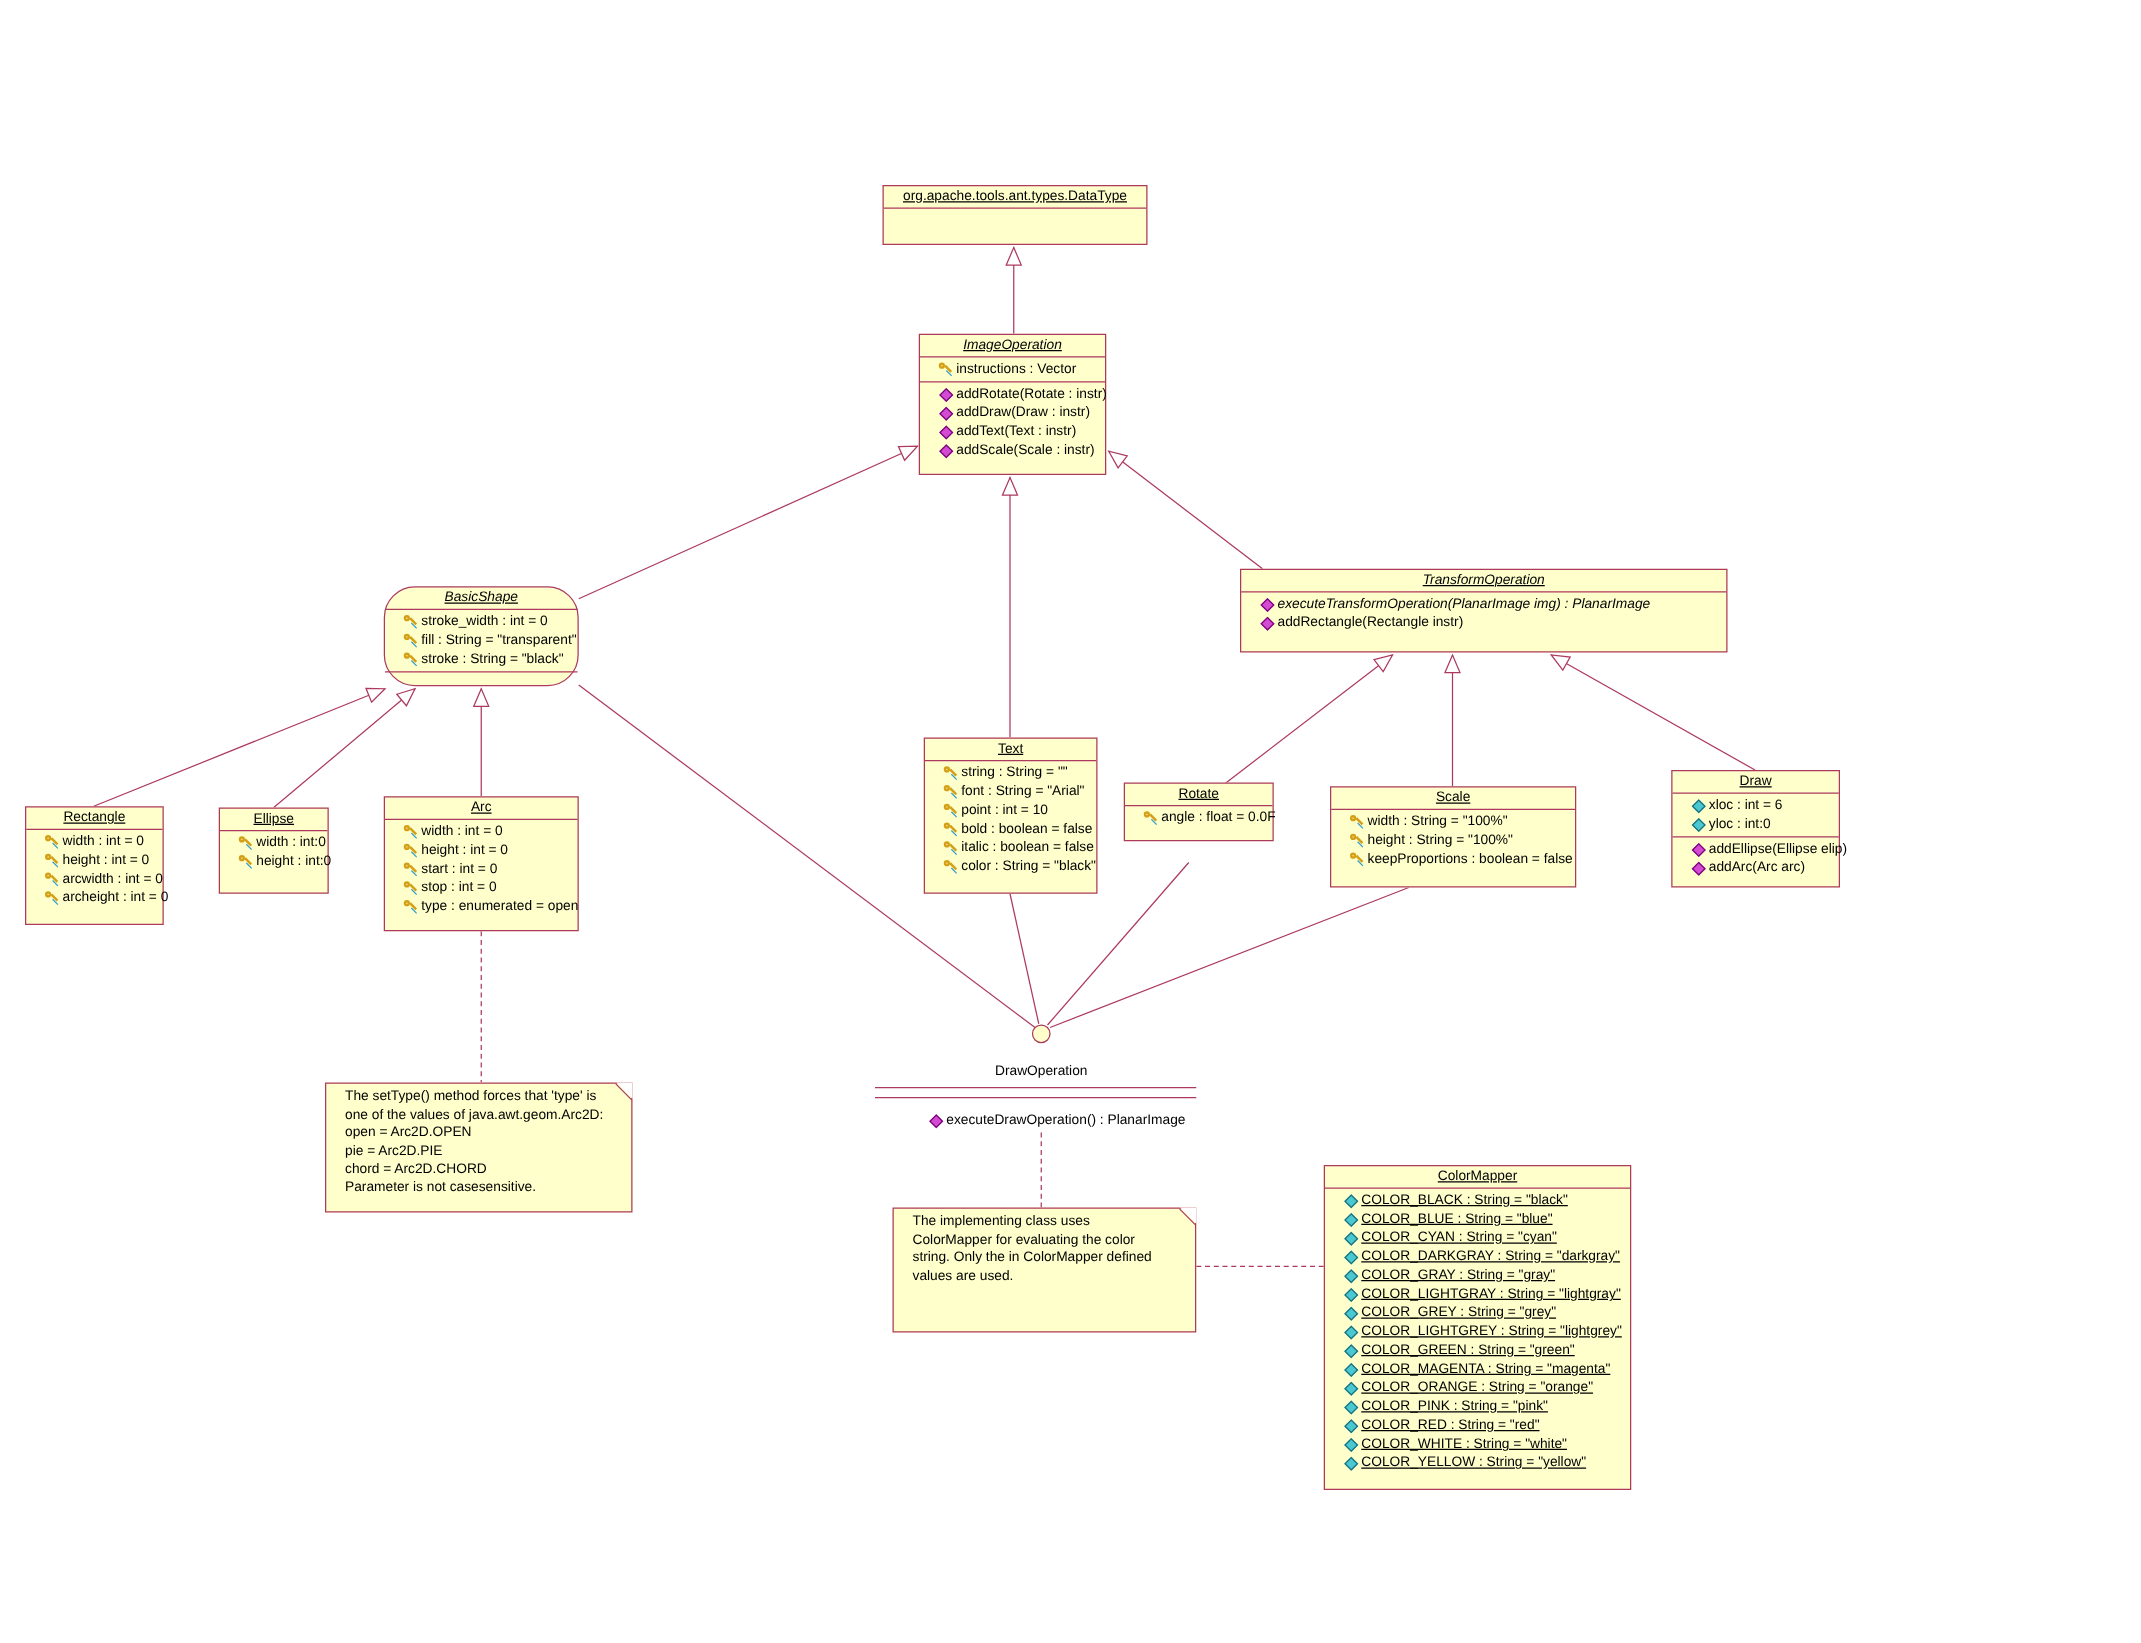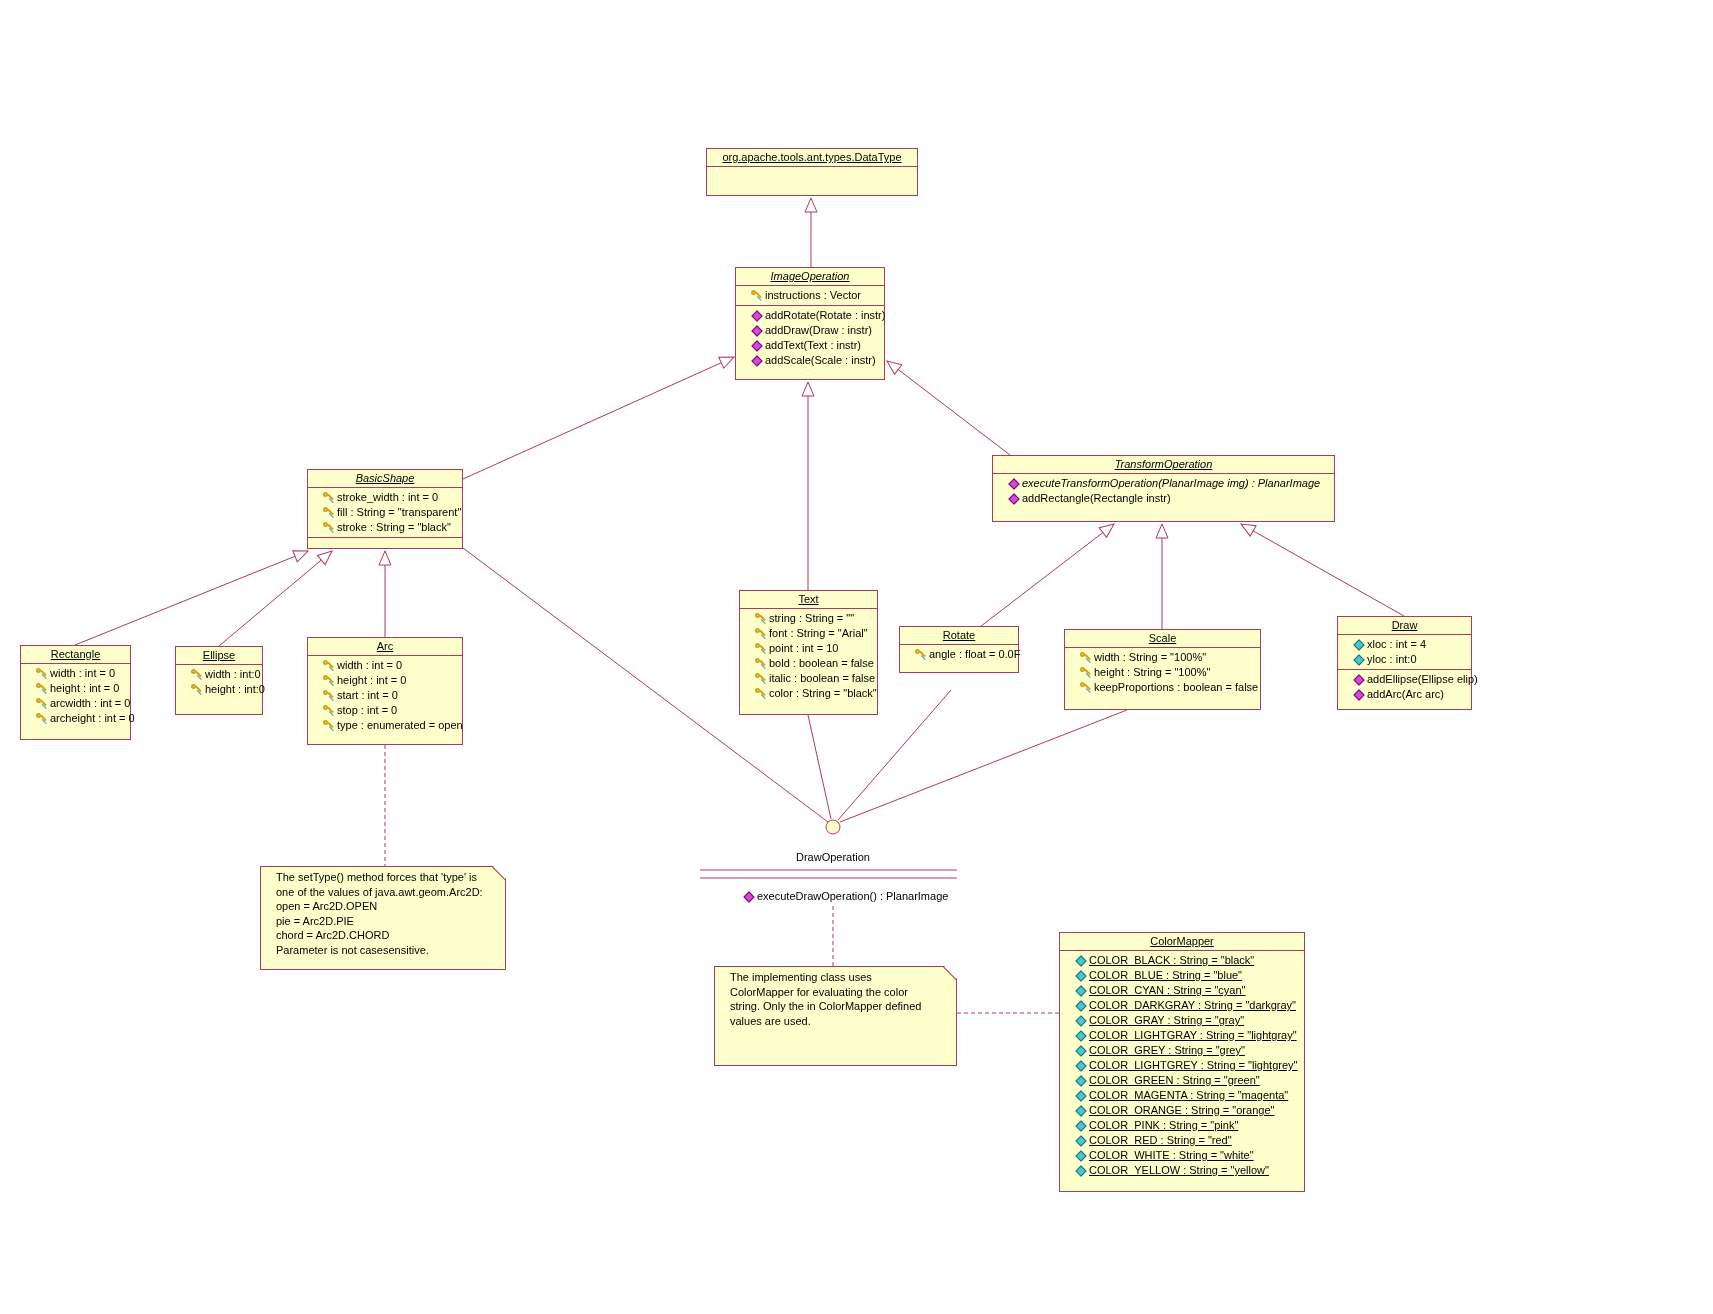--- a/index.html
+++ b/index.html
@@ -150,21 +150,21 @@
           <span class="mtext">addText(Text : instr)</span>
         </div>
 
         <div class="member">
           <span class="micon method"></span>
           <span class="mtext">addScale(Scale : instr)</span>
         </div>
       </div>
   </div>
 
-  <div class="uml-class" style="left:307px;top:469px;width:156px;height:80px;">
+  <div class="uml-class" style="left:307px;top:469px;width:156px;height:80px;border-radius:25px;">
     <div class="title italic">BasicShape</div>
     <div class="compartment">
 
         <div class="member">
           <span class="micon attr"></span>
           <span class="mtext">stroke_width : int = 0</span>
         </div>
 
         <div class="member">
           <span class="micon attr"></span>
@@ -172,21 +172,21 @@
         </div>
 
         <div class="member">
           <span class="micon attr"></span>
           <span class="mtext">stroke : String = "black"</span>
         </div>
       </div>
     <div class="compartment fill"></div>
   </div>
 
-  <div class="uml-class" style="left:992px;top:455px;width:343px;height:67px;">
+  <div class="uml-class" style="left:992px;top:455px;width:390px;height:67px;">
     <div class="title italic">TransformOperation</div>
     <div class="compartment fill">
 
         <div class="member">
           <span class="micon method"></span>
           <span class="mtext italic">executeTransformOperation(PlanarImage img) : PlanarImage</span>
         </div>
 
         <div class="member">
           <span class="micon method"></span>
@@ -335,21 +335,21 @@
         </div>
       </div>
   </div>
 
   <div class="uml-class" style="left:1337px;top:616px;width:135px;height:94px;">
     <div class="title">Draw</div>
     <div class="compartment">
 
         <div class="member">
           <span class="micon sattr"></span>
-          <span class="mtext">xloc : int = 4</span>
+          <span class="mtext">xloc : int = 6</span>
         </div>
 
         <div class="member">
           <span class="micon sattr"></span>
           <span class="mtext">yloc : int:0</span>
         </div>
       </div>
     <div class="compartment fill">
 
         <div class="member">

